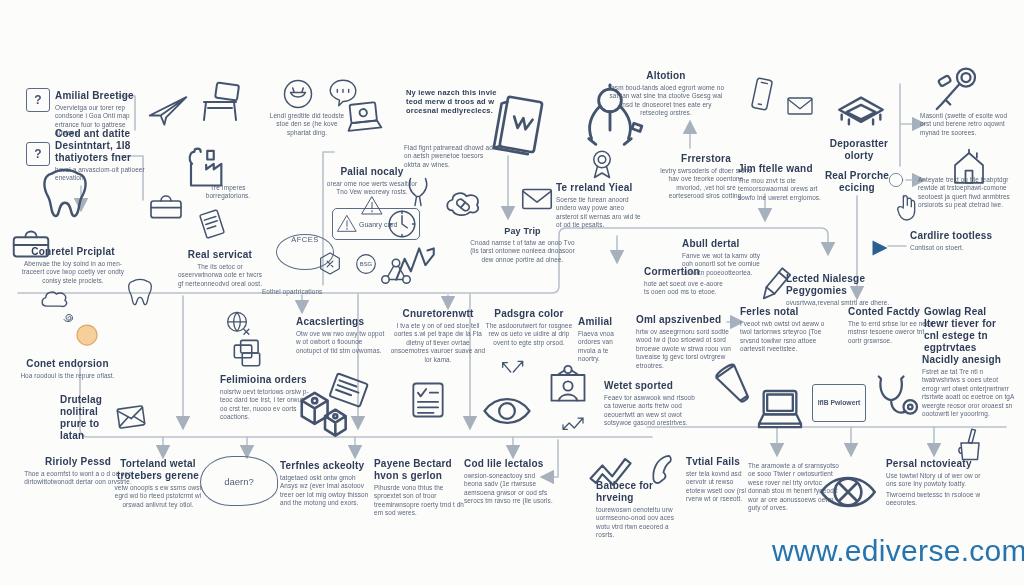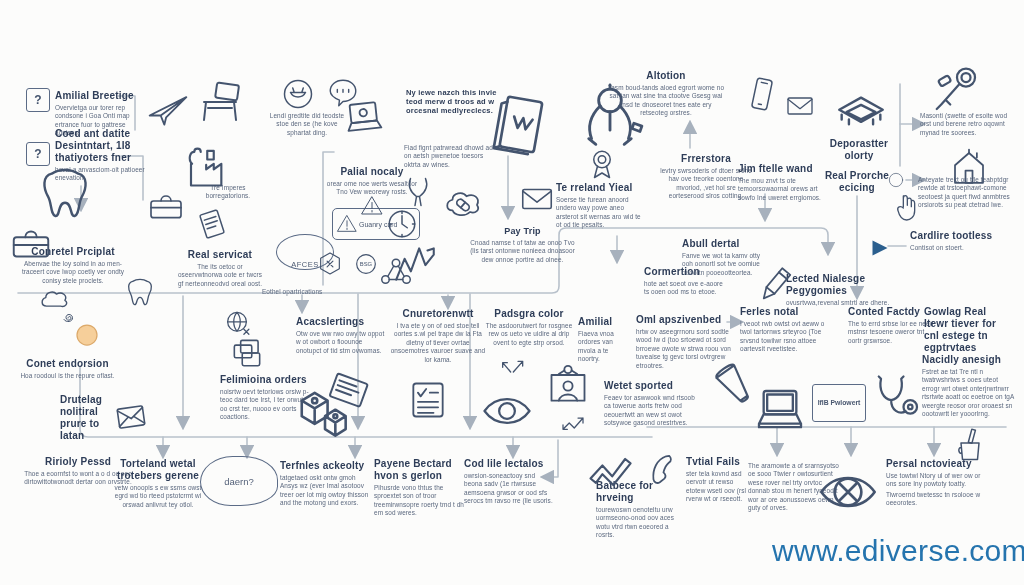--- a/index.html
+++ b/index.html
@@ -13,21 +13,21 @@
   .node{position:absolute;}
   .head{display:block;font-size:10px;line-height:1.2;font-weight:bold;color:#2e3d58;letter-spacing:.2px;}
   .body{display:block;font-size:6.4px;line-height:1.32;color:#5a677e;margin-top:2px;letter-spacing:.1px;}
   .ctr{text-align:center;}
   .qbox{width:22px;height:22px;border:1.6px solid #5b6b86;border-radius:3px;display:flex;
         align-items:center;justify-content:center;font-weight:bold;font-size:12px;color:#44546e;}
   .card{border:1.4px solid #5b6b86;border-radius:5px;display:flex;align-items:center;
         font-size:7px;color:#4a5870;padding-left:26px;box-sizing:border-box;}
   .card2{border:1.4px solid #5b6b86;border-radius:3px;display:flex;align-items:center;justify-content:center;
          text-align:center;font-size:6.8px;font-weight:bold;color:#4a5870;line-height:1.3;padding:2px;box-sizing:border-box;}
-  .bubble{border:1.5px solid #5b6b86;border-radius:50%;display:flex;align-items:flex-end;justify-content:center;
+  .bubble{border:1.5px solid #5b6b86;border-radius:50%;display:flex;align-items:flex-start;justify-content:center;
           font-size:7.5px;color:#4a5870;letter-spacing:.5px;}
   .cloudbox{border:1.6px solid #5b6b86;border-radius:48% 52% 55% 45%/60% 55% 45% 55%;display:flex;
             align-items:center;justify-content:center;font-size:9.5px;color:#55627a;}
   .icn{position:absolute;}
 </style>
 </head>
 <body>
 
 <div id="canvas">
   <svg id="wires" width="1024" height="585">

